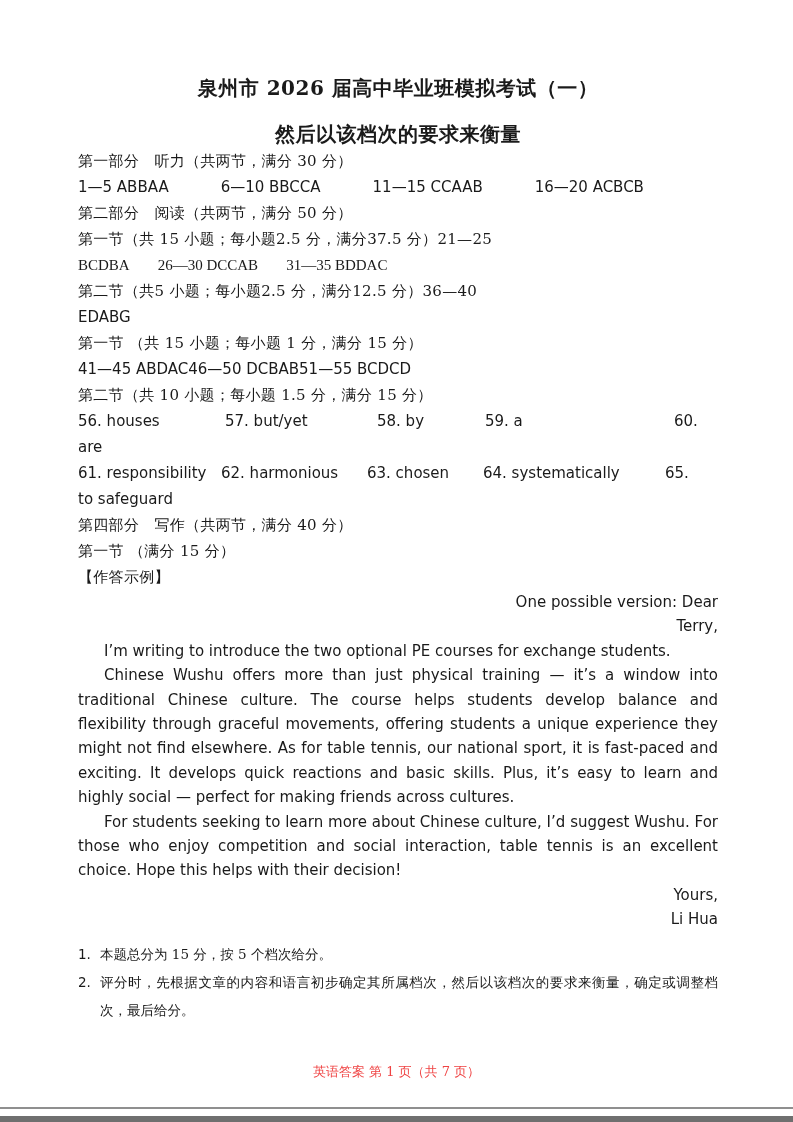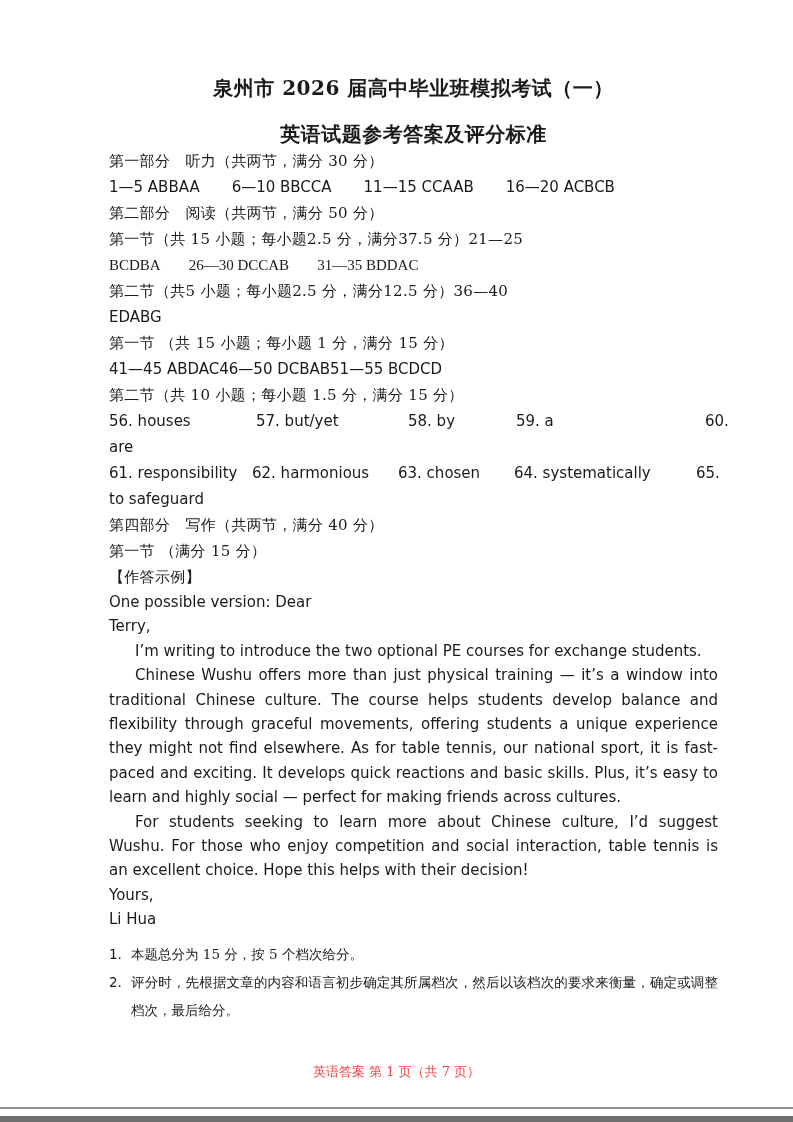--- a/index.html
+++ b/index.html
@@ -5,49 +5,49 @@
   * { margin:0; padding:0; box-sizing:border-box; }
   html,body { background:#ffffff; }
   .page {
     position:relative;
     width:793px; height:1122px;
     background:#ffffff;
     overflow:hidden;
     font-family:"DejaVu Sans","Liberation Sans",sans-serif;
     color:#1a1a1a;
   }
-  .doc { padding:74px 75px 0 109px; }
+  .doc { padding:74px 75px 0 78px; }
   .title {
     font-size:20px; font-weight:bold; text-align:center;
     line-height:28px; letter-spacing:0.5px;
     font-family:"DejaVu Serif","Liberation Serif",serif;
   }
   .subtitle {
     font-size:20px; font-weight:bold; text-align:center;
     line-height:28px; margin-top:18px; letter-spacing:0.5px;
     font-family:"DejaVu Serif","Liberation Serif",serif;
   }
   .body-block { margin-top:0; }
   .line {
     line-height:26px; font-size:15px; white-space:nowrap;
   }
   .cjk {
     font-family:"DejaVu Serif","Liberation Serif",serif;
     letter-spacing:0.3px;
   }
   .ans-row { display:flex; }
-  .gap38 { gap:32px; }
+  .gap38 { gap:52px; }
   .gap30 { }
   .gap24 { gap:28px;font-family:Liberation Serif, serif; }
   .pos-row { position:relative; height:26px; }
   .pos-row span { position:absolute; top:0; }
   .essay { font-size:15px; line-height:24.4px; }
   .essay p { text-align:justify; text-justify:inter-word; }
   .essay p.indent { text-indent:26px; }
-  .essay .plain { text-align:left; }
+  .essay .plain { text-align:right; }
   .signoff { text-align:right; }
   .notes { margin-top:8px; font-size:13.5px; }
   .note { display:flex; line-height:28px; }
   .note-num { width:22px; flex-shrink:0; }
   .note-text { flex:1; text-align:justify; font-family:"DejaVu Serif","Liberation Serif",serif; }
   .footer {
     position:absolute; top:1063px; left:0; width:100%;
     text-align:center; font-size:13px; color:#ef4444;
     font-family:"DejaVu Serif","Liberation Serif",serif;
   }
@@ -60,21 +60,21 @@
     background:#6f6f6f;
   }
 </style>
 </head>
 <body>
 
 <div class="page">
   <div class="doc">
 
     <div class="title">泉州市 2026 届高中毕业班模拟考试（一）</div>
-    <div class="subtitle">英语试题参考答案及评分标准</div>
+    <div class="subtitle">然后以该档次的要求来衡量</div>
 
     <div class="body-block">
 
       <div class="line cjk">第一部分　听力（共两节，满分 30 分）</div>
       <div class="line ans-row gap38">
         <span>1—5 ABBAA</span>
         <span>6—10 BBCCA</span>
         <span>11—15 CCAAB</span>
         <span>16—20 ACBCB</span>
       </div>

